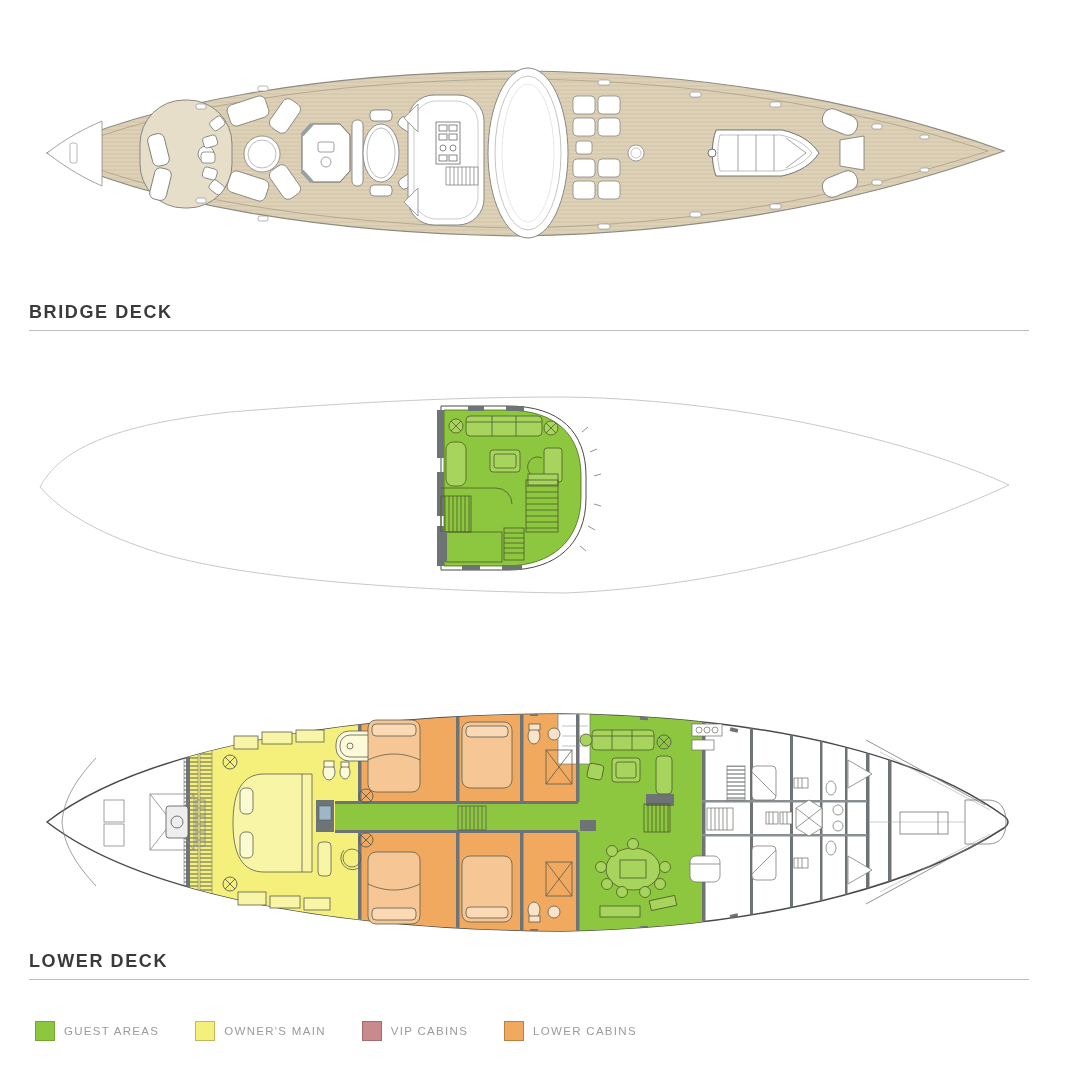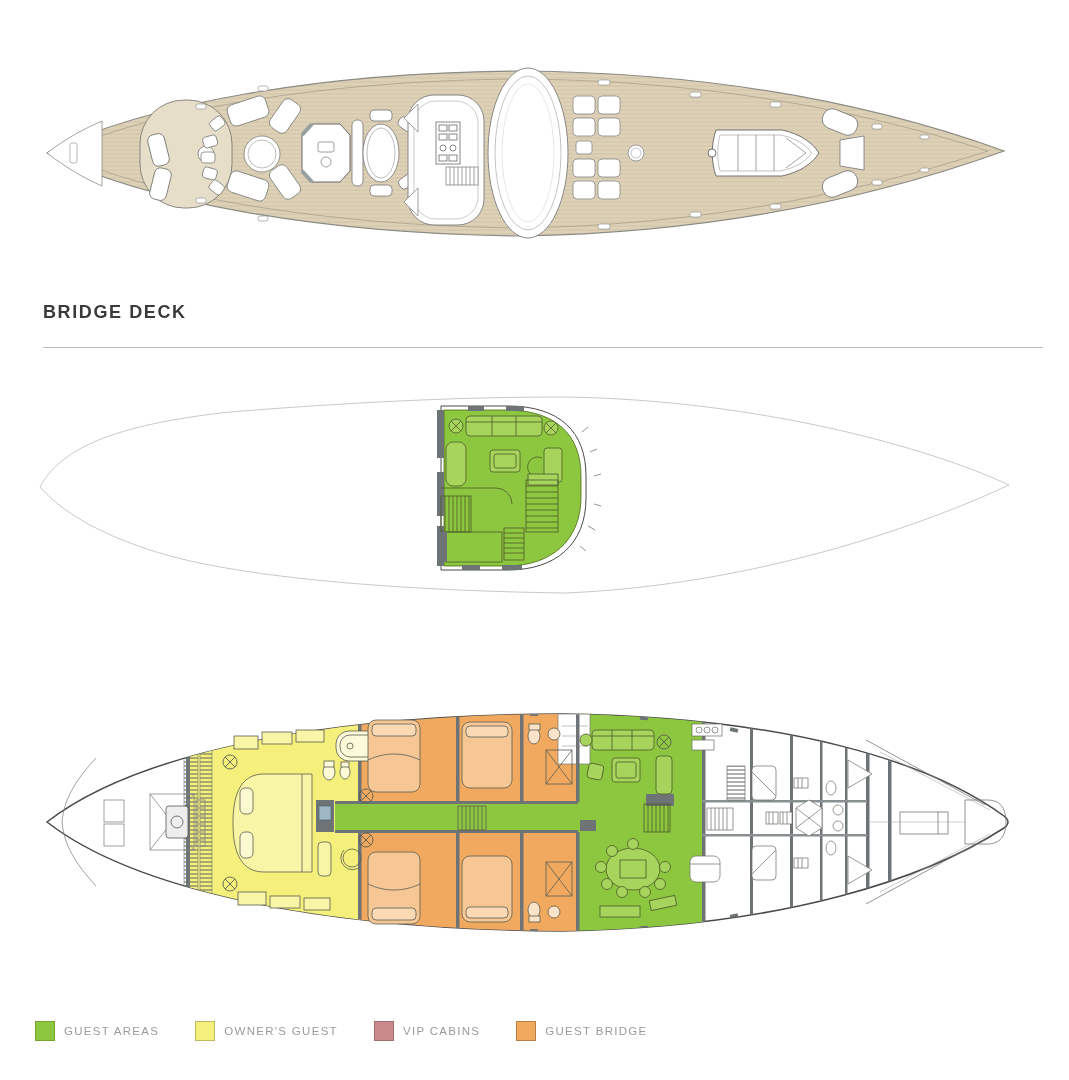--- a/index.html
+++ b/index.html
@@ -2,22 +2,22 @@
 <html><head>
 <meta charset="utf-8">
 <style>
   html,body{margin:0;padding:0;background:#fff;}
   .canvas{position:relative;width:1069px;height:1080px;background:#fff;overflow:hidden;
           font-family:"Liberation Sans",sans-serif;}
   .deck-svg{position:absolute;left:0;display:block;}
   #svg-bridge{top:40px;}
   #svg-main{top:380px;}
   #svg-lower{top:700px;}
-  .deck-title{position:absolute;left:43px;width:1000px;border-bottom:1px solid #bdbdbd;
-              padding-bottom:24px;font-weight:bold;font-size:18px;letter-spacing:1.6px;
+  .deck-title{position:absolute;left:29px;width:1000px;border-bottom:1px solid #bdbdbd;
+              padding-bottom:7px;font-weight:bold;font-size:18px;letter-spacing:1.6px;
               color:#3a3a3a;}
   #title-bridge{top:302px;}
   #title-main{top:636px;}
   #title-lower{top:951px;}
   .legend{position:absolute;left:35px;top:1021px;display:flex;align-items:flex-start;gap:36px;}
   .legend-item{display:flex;align-items:center;gap:9px;}
   .legend-label{font-size:11.5px;letter-spacing:1.3px;color:#9b9b9b;}
   .legend-swatch svg{display:block;}
 </style>
 </head>
@@ -404,49 +404,50 @@
     <path d="M866,40 L985,105 M866,204 L985,139"></path>
     <path d="M880,52 L990,110 M880,192 L990,134" stroke="#999" stroke-width="0.5"></path>
     <path d="M870,122 L965,122" stroke="#999" stroke-width="0.5"></path>
     <rect x="900" y="112" width="48" height="22"></rect>
     <path d="M938,112 V134"></path>
     <path d="M965,100 L988,100 C1000,100 1006,108 1006,122 C1006,136 1000,144 988,144 L965,144 Z"></path>
   </g>
 </svg>
 
 <div id="title-bridge" class="deck-title">BRIDGE DECK</div>
+<div id="title-lower" class="deck-title">LOWER DECK</div>
 
 <div class="legend">
   <div class="legend-item">
     <span class="legend-swatch">
       <svg width="20" height="20">
             <rect x="0.5" y="0.5" width="19" height="19" fill="#8DC63F" stroke="#76A42F"></rect>
           </svg>
     </span>
     <span class="legend-label">GUEST AREAS</span>
   </div>
   <div class="legend-item">
     <span class="legend-swatch">
       <svg width="20" height="20">
             <rect x="0.5" y="0.5" width="19" height="19" fill="#F4F07B" stroke="#BEB95C"></rect>
           </svg>
     </span>
-    <span class="legend-label">OWNER'S GUEST</span>
+    <span class="legend-label">OWNER'S MAIN</span>
   </div>
   <div class="legend-item">
     <span class="legend-swatch">
       <svg width="20" height="20">
             <rect x="0.5" y="0.5" width="19" height="19" fill="#C98A8C" stroke="#A26C6E"></rect>
           </svg>
     </span>
     <span class="legend-label">VIP CABINS</span>
   </div>
   <div class="legend-item">
     <span class="legend-swatch">
       <svg width="20" height="20">
             <rect x="0.5" y="0.5" width="19" height="19" fill="#F0A95F" stroke="#BC7F41"></rect>
           </svg>
     </span>
-    <span class="legend-label">GUEST BRIDGE</span>
+    <span class="legend-label">LOWER CABINS</span>
   </div>
 </div>
 
 </div>
 
 </body></html>

